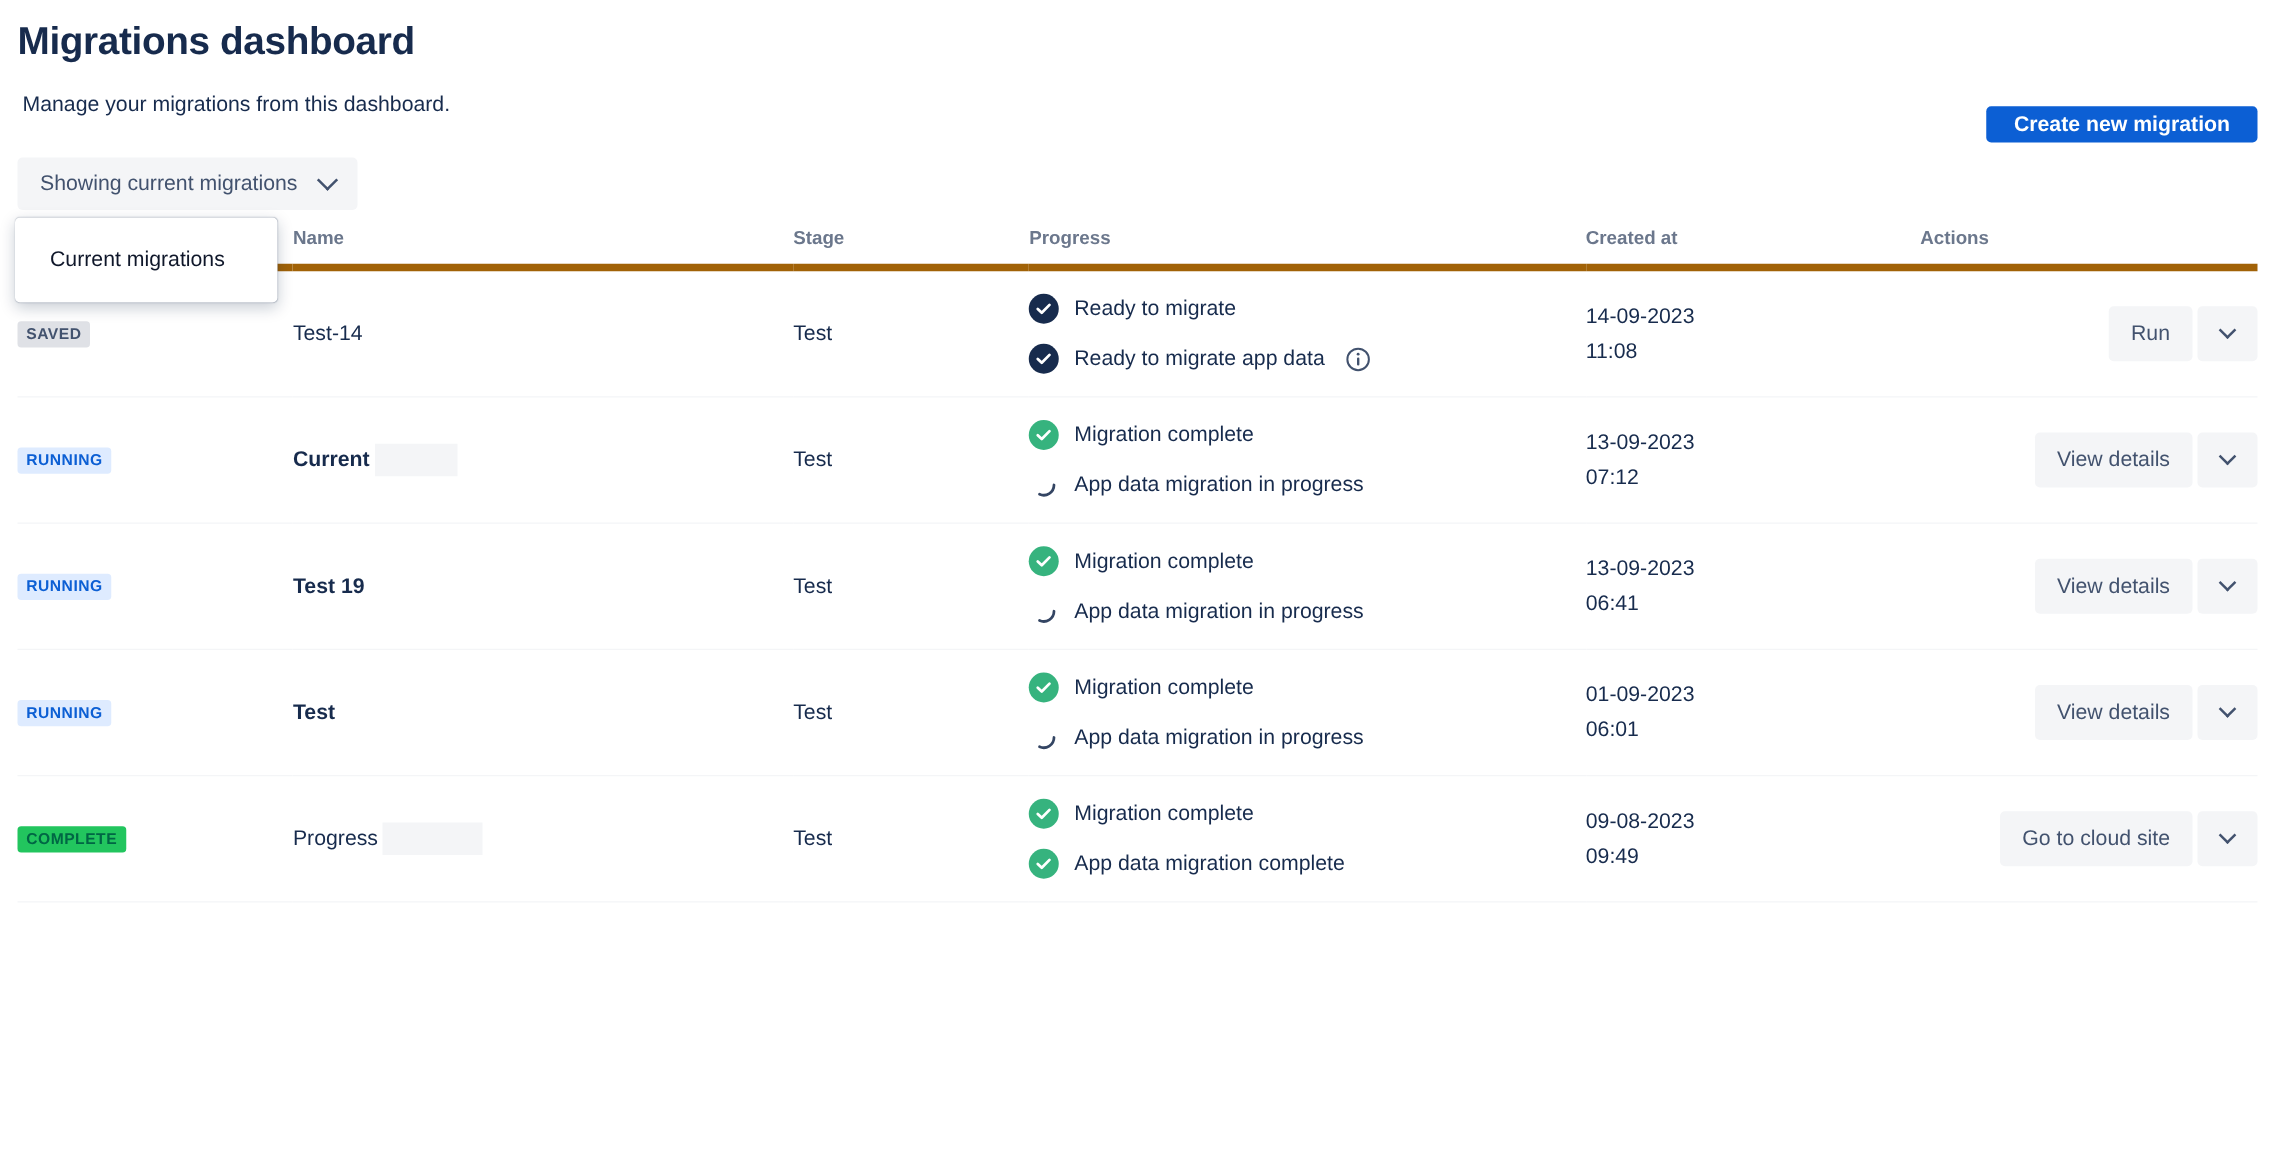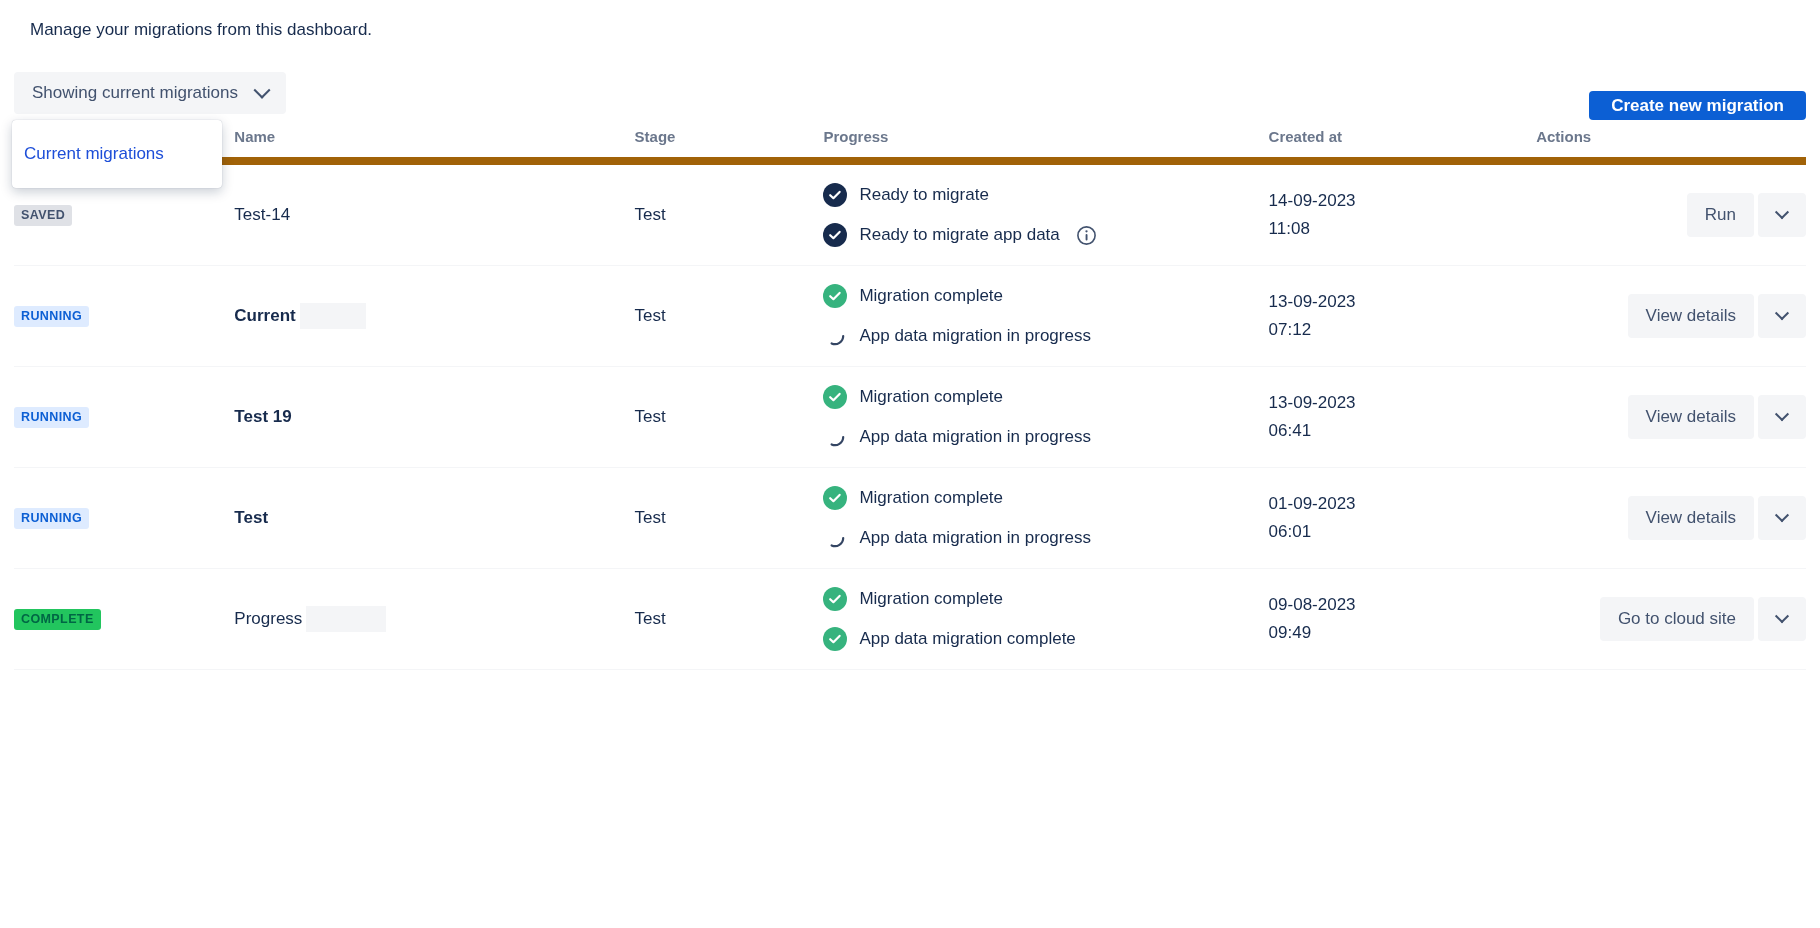--- a/index.html
+++ b/index.html
@@ -17,21 +17,21 @@
     font-size: 31px;
     font-weight: 700;
     letter-spacing: -0.3px;
     color: #172B4D;
     margin: 12px 0 0 0;
     line-height: 42px;
   }
   .subtitle {
     font-size: 17px;
     color: #172B4D;
-    margin: 18px 0 0 16px;
+    margin: 18px 0 0 4px;
     line-height: 24px;
   }
 
   .create-btn {
     position: absolute;
     right: 14px;
     top: 73px;
     height: 29px;
     padding: 0 22px;
     background: #0C5FD4;
@@ -74,37 +74,37 @@
     left: -2px;
     top: 48px;
     width: 210px;
     background: #ffffff;
     border-radius: 4px;
     box-shadow: 0 4px 12px rgba(9,30,66,0.22), 0 0 1px rgba(9,30,66,0.31);
     padding: 12px 0;
     z-index: 50;
   }
   .dropdown-item {
-    padding: 8px 12px;
-    font-size: 17px;
-    color: #1d4ed8;
+    padding: 8px 28px;
+    font-size: 17px;
+    color: #0f172a;
     line-height: 28px;
     cursor: pointer;
     white-space: nowrap;
   }
 
   
   table.mig { width: 100%; border-collapse: collapse; margin-top: 14px; table-layout: fixed; }
   table.mig th {
     text-align: left;
     font-size: 15px;
     font-weight: 700;
     color: #6B778C;
     padding: 0 0 12px 0;
-    border-bottom: 8px solid #a16207;
+    border-bottom: 6px solid #a16207;
     vertical-align: bottom;
   }
   th.c-status { width: 196px; }
   th.c-name   { width: 356px; }
   th.c-stage  { width: 168px; }
   th.c-prog   { width: 396px; }
   th.c-created{ width: 238px; }
   th.c-actions{ width: 240px; text-align: right; padding-right: 6px; }
 
   table.mig td {
@@ -184,20 +184,21 @@
     border-right: 2.4px solid #42526E;
     border-bottom: 2.4px solid #42526E;
     transform: rotate(45deg) translate(-2px,-2px);
   }
 </style>
 </head>
 <body>
 
 <div class="page">
 
+  <h1 class="page-title">Migrations dashboard</h1>
   <p class="subtitle">Manage your migrations from this dashboard.</p>
 
   <button class="create-btn">Create new migration</button>
 
   <div class="filter-wrap">
     <button class="filter-btn">
       <span>Showing current migrations</span>
       <span class="chev"></span>
     </button>
 

